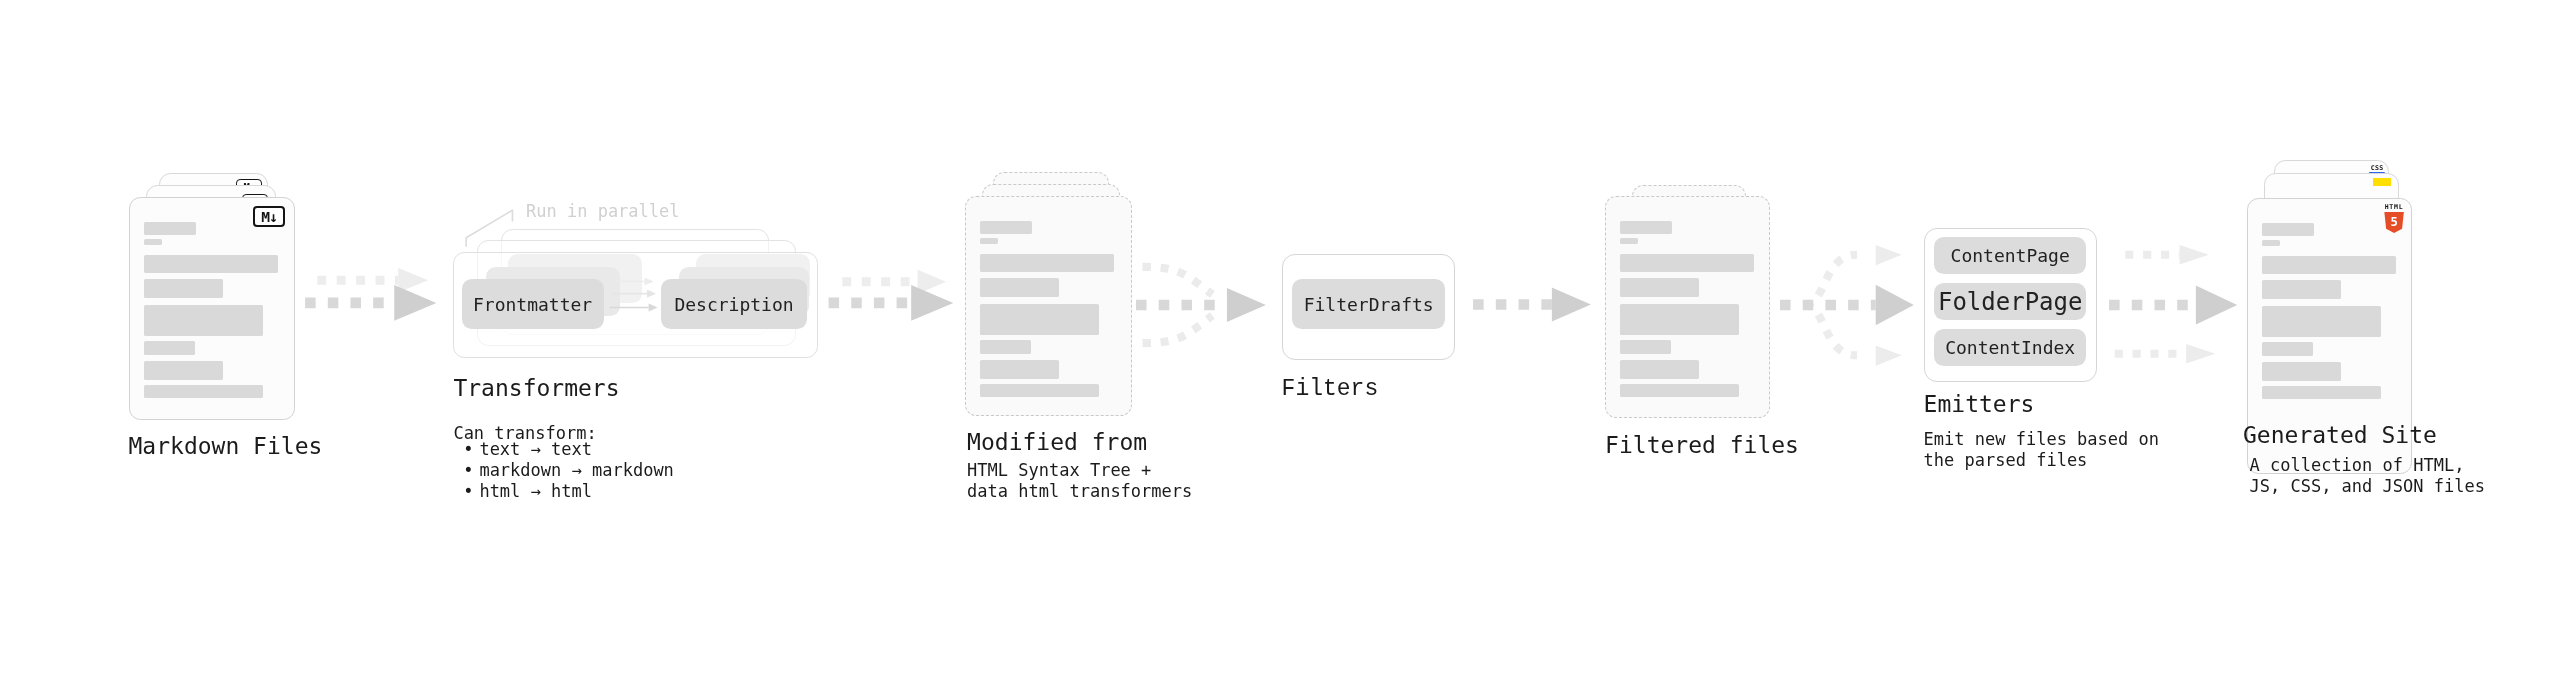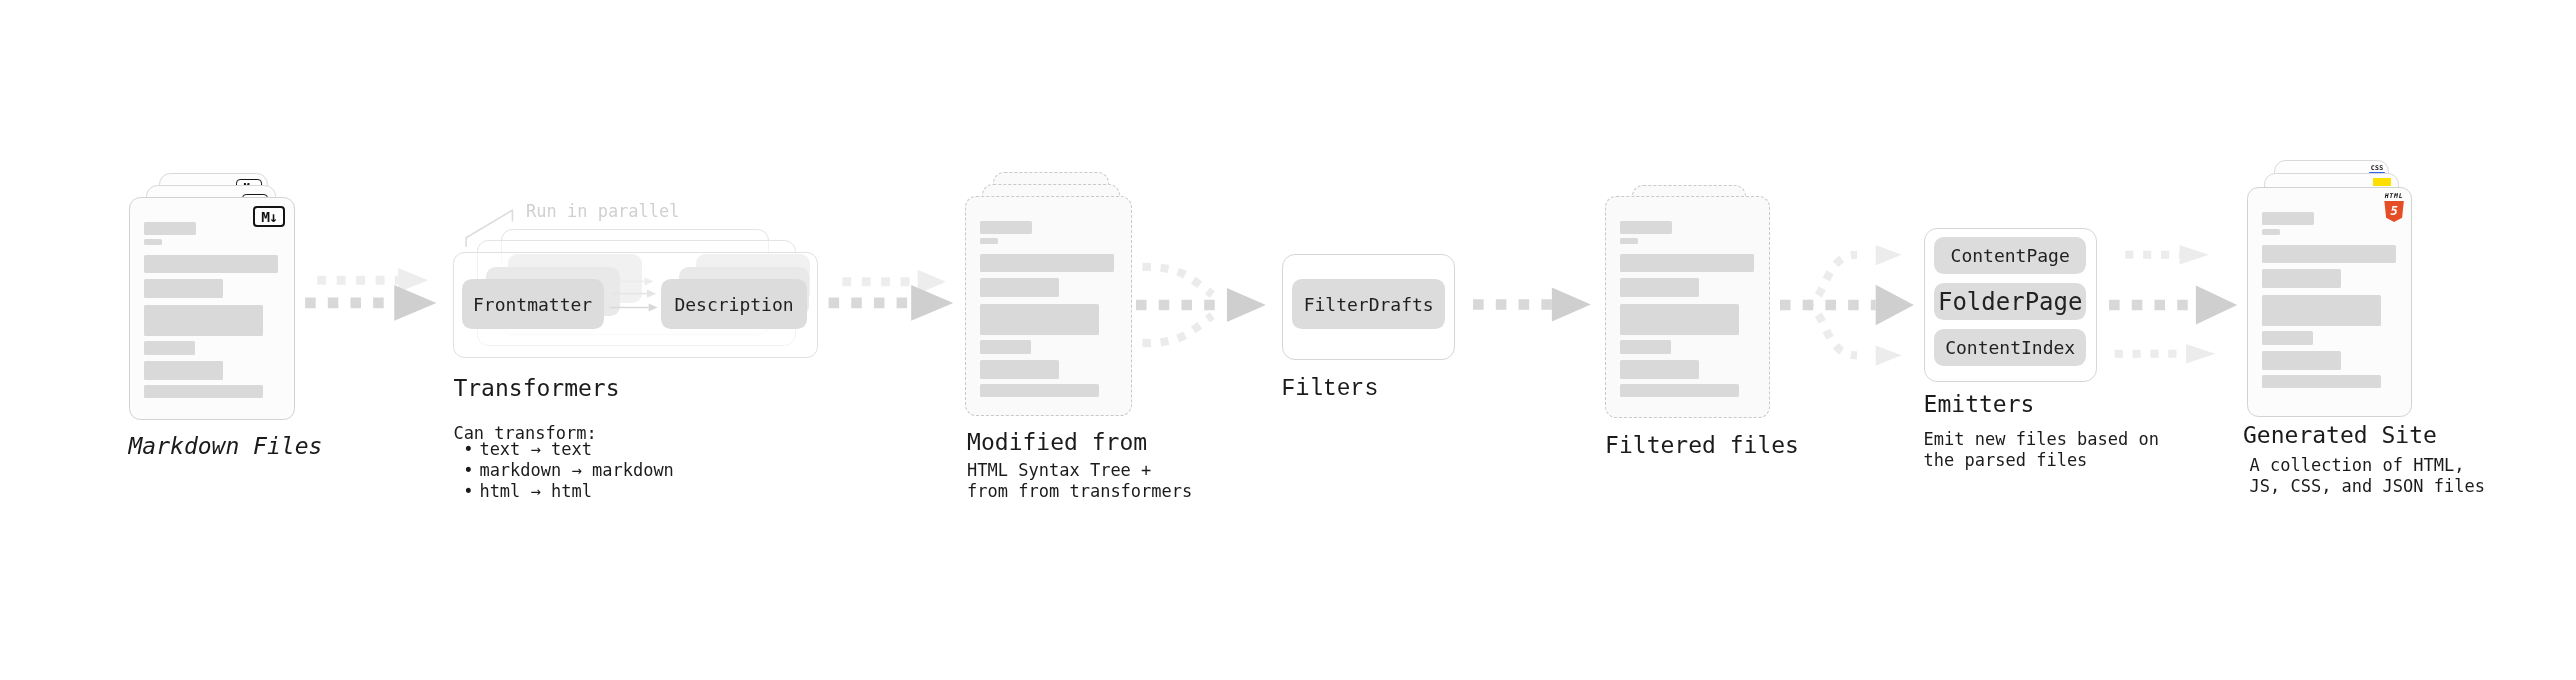--- a/index.html
+++ b/index.html
@@ -78,21 +78,21 @@
           <div class="bar b2"></div>
           <div class="bar b3"></div>
           <div class="bar b4"></div>
         <div class="bar b5"></div>
           <div class="bar b6"></div>
           <div class="bar b7"></div>
           <div class="bar b8"></div>
       </div>
       <div class="md-badge front" style="right:8.1px; top:8.1px; position:absolute;">M↓</div>
     </div>
-    <div class="node-label" style="left:6.5px; top:275px;font-style:italic;">Markdown Files</div>
+    <div class="node-label" style="left:6.5px; top:275px;">Markdown Files</div>
   </div>
 
   <svg class="abs" style="left:301px; top:264px;" width="150" height="81" viewBox="0 0 185 100">
     <line x1="20" y1="20" x2="120" y2="20" stroke="#ededed" stroke-width="11" stroke-dasharray="11 13"></line>
     <polygon points="120,5 120,35 157,20" fill="#ededed"></polygon>
     <line x1="5" y1="48" x2="115" y2="48" stroke="#d8d8d8" stroke-width="13" stroke-dasharray="13 15"></line>
     <polygon points="115,26 115,70 167,48" fill="#cfcfcf"></polygon>
   </svg>
 
   <div class="abs" style="left:451px; top:195px; width:382px; height:309px;">
@@ -149,21 +149,21 @@
           <div class="bar b4"></div>
         <div class="bar b5"></div>
           <div class="bar b6"></div>
           <div class="bar b7"></div>
           <div class="bar b8"></div>
       </div>
     </div>
     <div class="node-label" style="left:4.1px; top:271px;">Modified from</div>
     <div class="node-sub" style="left:4.1px; top:302px;">
       <div>HTML Syntax Tree +</div>
-      <div>from from transformers</div>
+      <div>data html transformers</div>
     </div>
   </div>
 
   <svg class="abs" style="left:1136px; top:252px;" width="138" height="106" viewBox="0 0 170 130">
     <path d="M8,18 C55,18 62,28 94,52" fill="none" stroke="#ebebeb" stroke-width="10" stroke-dasharray="10 12"></path>
     <path d="M8,112 C55,112 62,102 94,78" fill="none" stroke="#ebebeb" stroke-width="10" stroke-dasharray="10 12"></path>
     <line x1="0" y1="65" x2="112" y2="65" stroke="#d8d8d8" stroke-width="13" stroke-dasharray="13 15"></line>
     <polygon points="112,44 112,86 160,65" fill="#cfcfcf"></polygon>
   </svg>
 
@@ -226,21 +226,21 @@
   </svg>
 
   <div class="abs" style="left:2243px; top:158px; width:325px; height:353px;">
     <div class="card back" style="left:31px; top:2.4px; width:115px; height:42px;"></div>
     <div class="css-icon" style="left:126px; top:6.5px;">
       <div class="t">CSS</div>
       <div class="u"></div>
     </div>
     <div class="card back" style="left:21px; top:14.6px; width:135px; height:50px;"></div>
     <div class="js-icon" style="left:130px; top:20.3px; width:18px; height:7.3px;"></div>
-    <div class="card" style="left:4.1px; top:29px; width:165px; height:230px;font-style:italic;">
+    <div class="card" style="left:4.1px; top:40px; width:165px; height:276px;">
       <div class="bars">
         <div class="bar b1"></div>
           <div class="bar b2"></div>
           <div class="bar b3"></div>
           <div class="bar b4"></div>
         <div class="bar b5"></div>
           <div class="bar b6"></div>
           <div class="bar b7"></div>
           <div class="bar b8"></div>
       </div>

